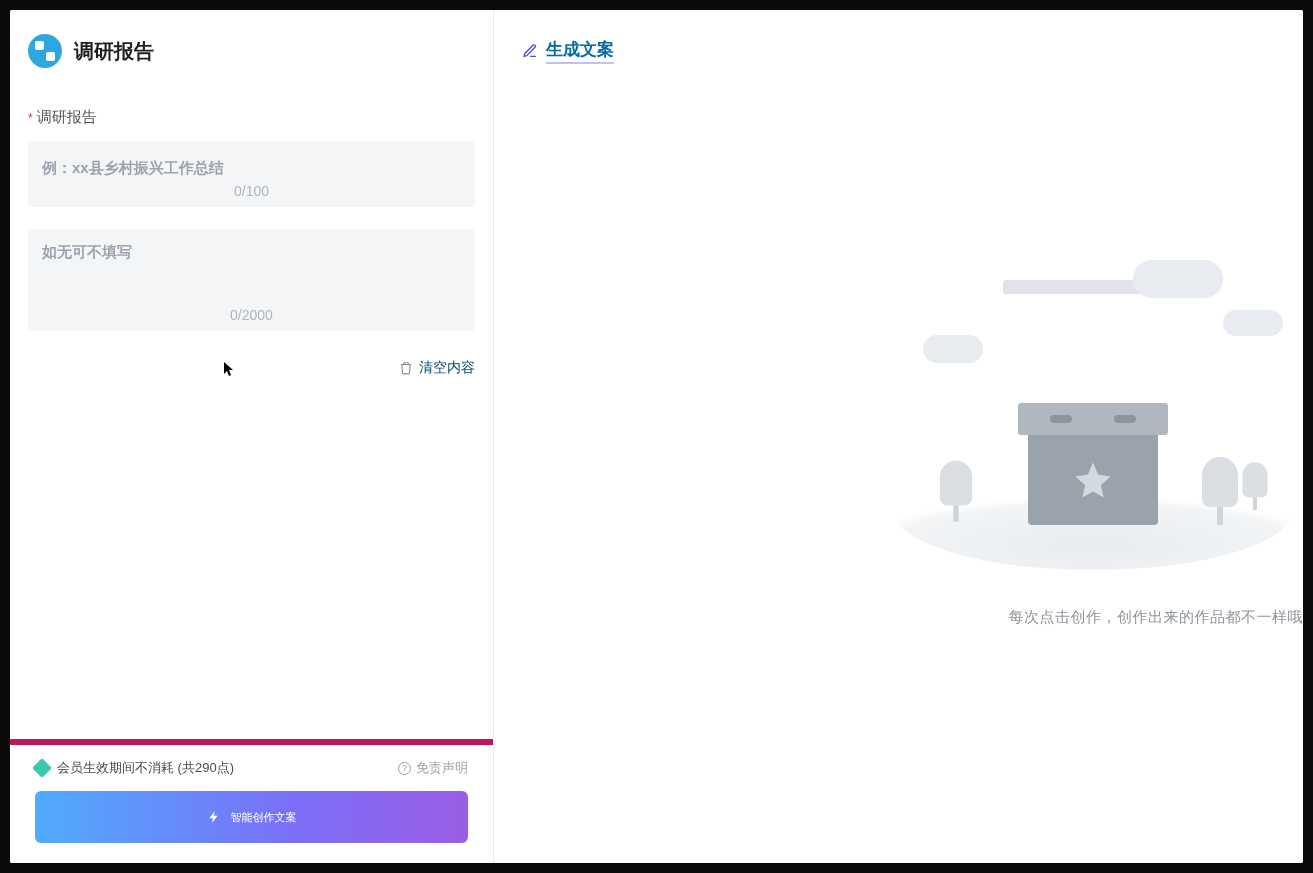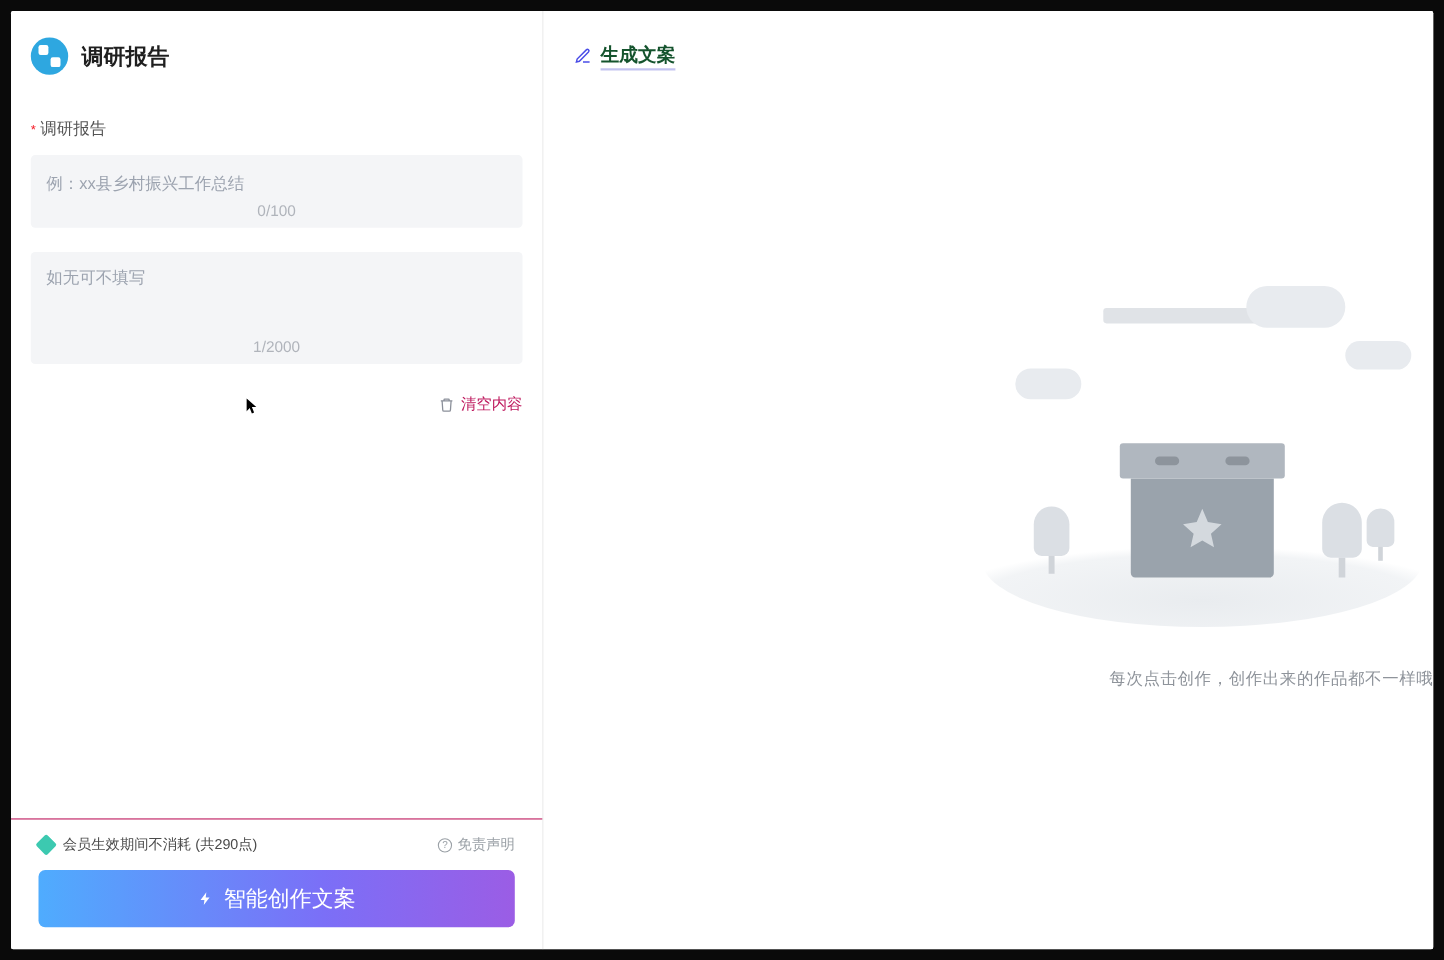--- a/index.html
+++ b/index.html
@@ -94,20 +94,21 @@
     }
     .text-input {
       border: none;
       background: transparent;
       font-size: 15px;
       color: #0c4a6e;
       outline: none;
       width: 100%;
       resize: none;
       font-family: inherit;
+      font-weight: bold;
     }
     .text-input::placeholder {
       color: #9ca3af;
     }
     .textarea-small { height: 24px; }
     .textarea-large { height: 60px; }
     .char-count {
       text-align: center;
       font-size: 14px;
       color: #b0b4bb;
@@ -115,34 +116,34 @@
     }
     .clear-row {
       display: flex;
       justify-content: flex-end;
       margin-top: 28px;
     }
     .clear-btn {
       display: flex;
       align-items: center;
       gap: 6px;
-      color: #be185d;
+      color: #0c4a6e;
       font-size: 14px;
       cursor: pointer;
       background: none;
       border: none;
     }
     .trash-icon {
       width: 14px;
       height: 14px;
     }
 
     
     .sidebar-footer {
-      border-top: 1px solid #be185d;
+      border-top: 6px solid #be185d;
       padding: 14px 25px 20px 25px;
     }
     .footer-info-row {
       display: flex;
       justify-content: space-between;
       align-items: center;
       margin-bottom: 14px;
     }
     .points-info {
       display: flex;
@@ -177,21 +178,21 @@
       font-size: 9px;
       line-height: 1;
     }
     .generate-btn {
       width: 100%;
       height: 52px;
       border: none;
       border-radius: 6px;
       background: linear-gradient(90deg, #4facfe 0%, #7b6ff7 60%, #9b5de5 100%);
       color: #ffffff;
-      font-size: 20px;
+      font-size: 11px;
       font-weight: 500;
       display: flex;
       align-items: center;
       justify-content: center;
       gap: 10px;
       cursor: pointer;
     }
     .bolt-icon {
       width: 14px;
       height: 18px;
@@ -212,21 +213,21 @@
     }
     .pencil-icon {
       width: 16px;
       height: 16px;
       color: #4a4de7;
       flex-shrink: 0;
     }
     .main-title {
       font-size: 17px;
       font-weight: 600;
-      color: #14532d;
+      color: #0369a1;
       border-bottom: 2px solid rgba(80,80,210,0.35);
       padding-bottom: 1px;
     }
     .main-body {
       flex: 1;
       display: flex;
       flex-direction: column;
       align-items: flex-end;
       justify-content: center;
       padding-bottom: 60px;
@@ -348,21 +349,21 @@
         </div>
         <div class="input-box">
           <input type="text" class="text-input textarea-small" placeholder="例：xx县乡村振兴工作总结" style="">
           <div class="char-count">0/100</div>
         </div>
       </div>
 
       <div class="field-group">
         <div class="input-box">
           <textarea class="text-input textarea-large" placeholder="如无可不填写" style=""></textarea>
-          <div class="char-count">1/2000</div>
+          <div class="char-count">0/2000</div>
         </div>
       </div>
 
       <div class="clear-row">
         <button class="clear-btn">
           <svg class="trash-icon" viewBox="0 0 24 24" fill="none" stroke="#8a8f99" stroke-width="2">
             <path d="M3 6h18M8 6V4a1 1 0 011-1h6a1 1 0 011 1v2M19 6l-1 14a2 2 0 01-2 2H8a2 2 0 01-2-2L5 6"></path>
           </svg>
           <span>清空内容</span>
         </button>

